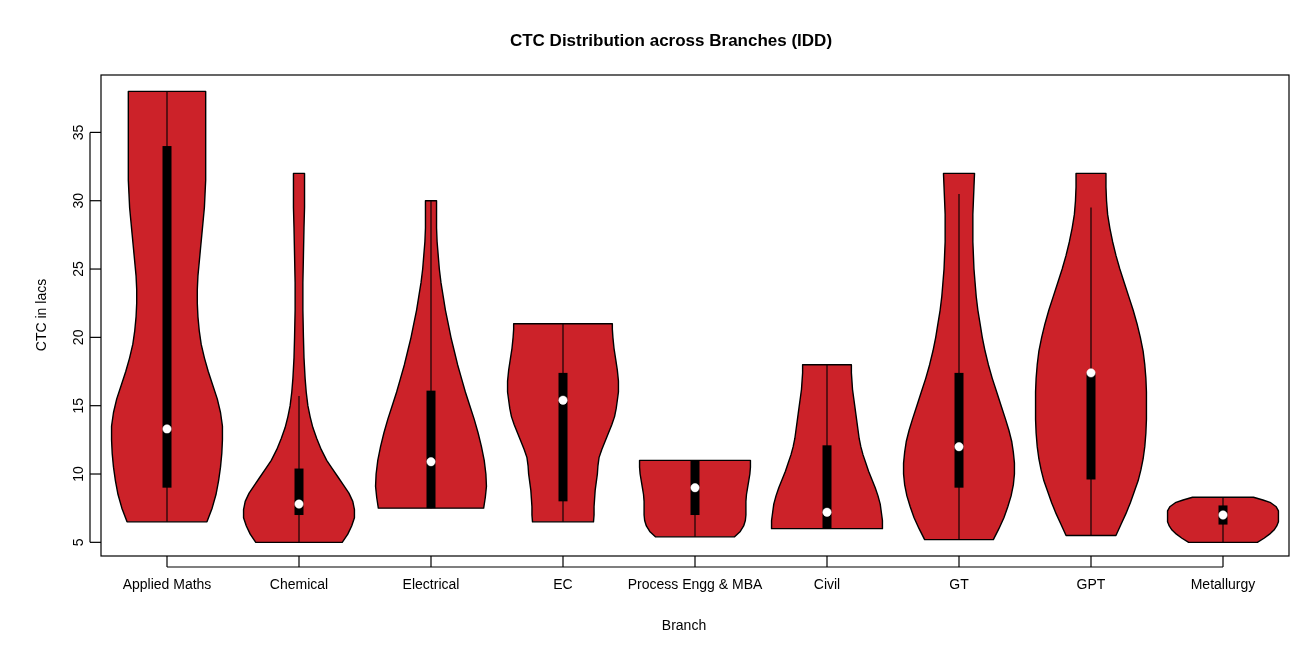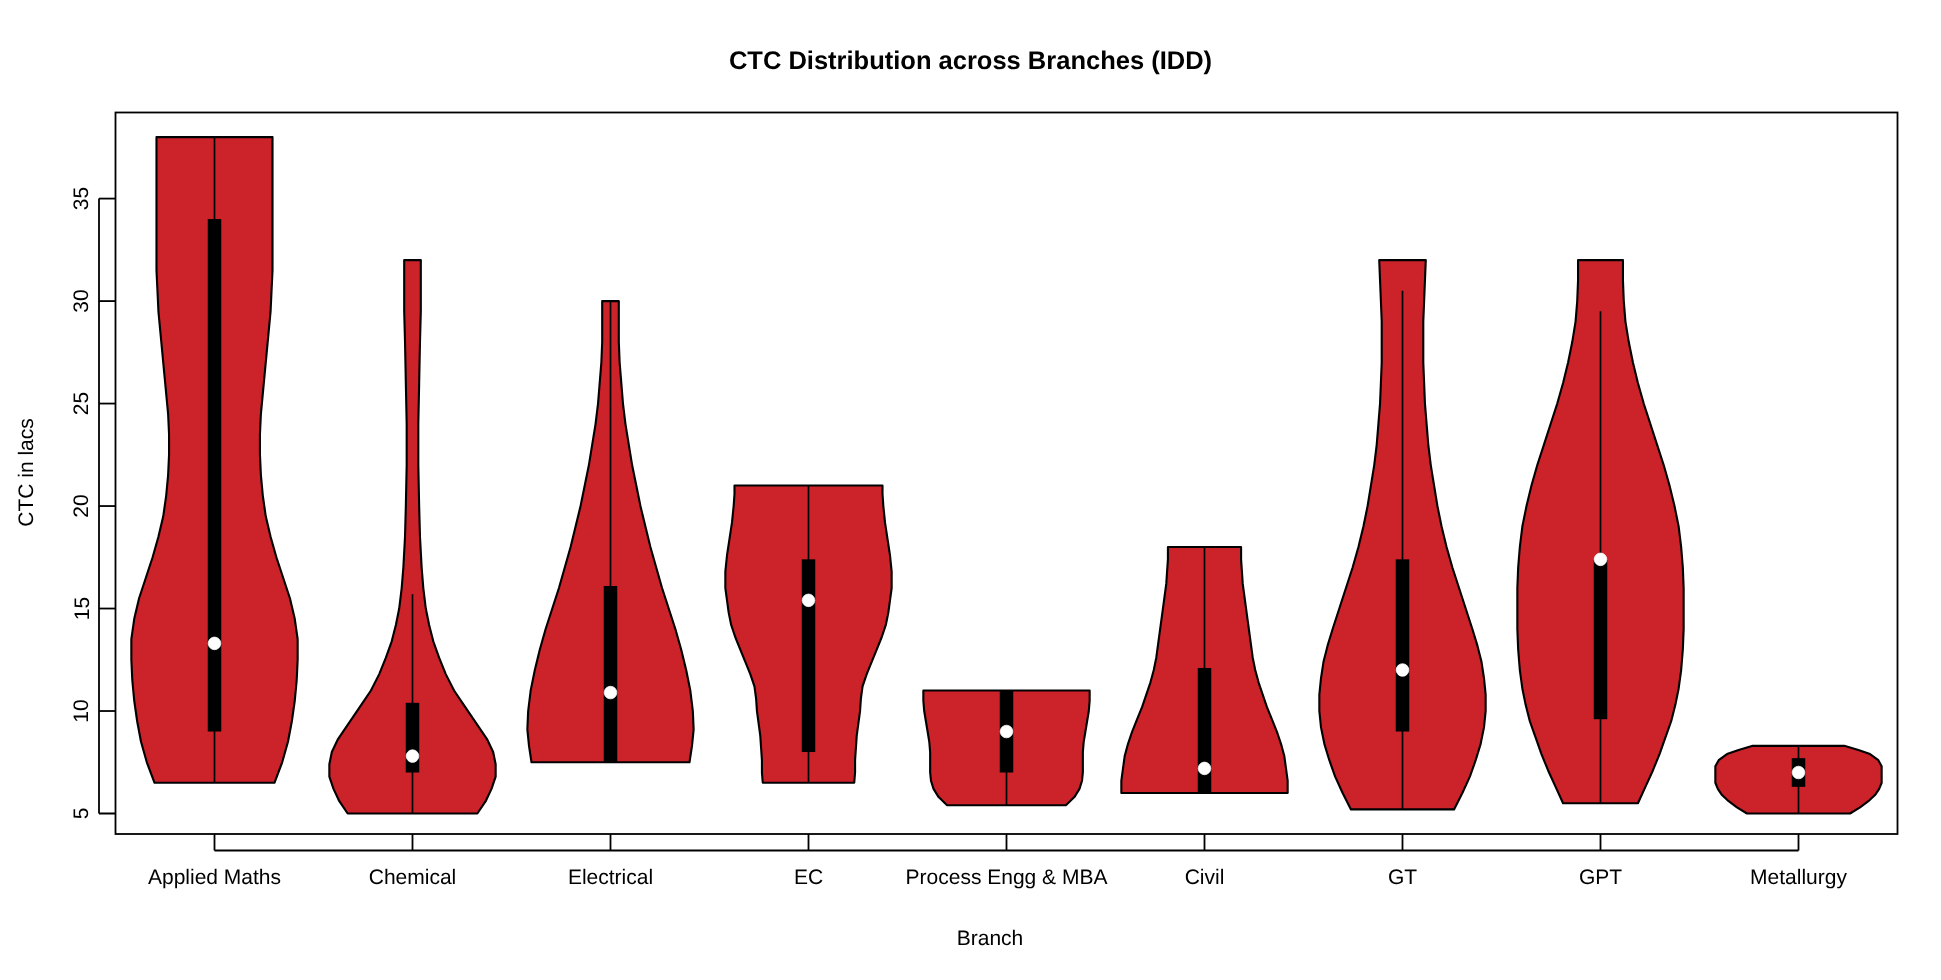--- a/index.html
+++ b/index.html
@@ -13,20 +13,21 @@
     font-family: "Liberation Sans", sans-serif;
     color: #000000;
     overflow: hidden;
     position: relative;
   }
   #plot-root {
     position: absolute;
     left: 0; top: 0;
     width: 1126px;
     height: 653px;
+    padding-left: 24px;
   }
   svg.plot-canvas {
     display: block;
     width: 1294px;
     height: 653px;
   }
   text {
     font-family: "Liberation Sans", sans-serif;
     fill: #000000;
   }

